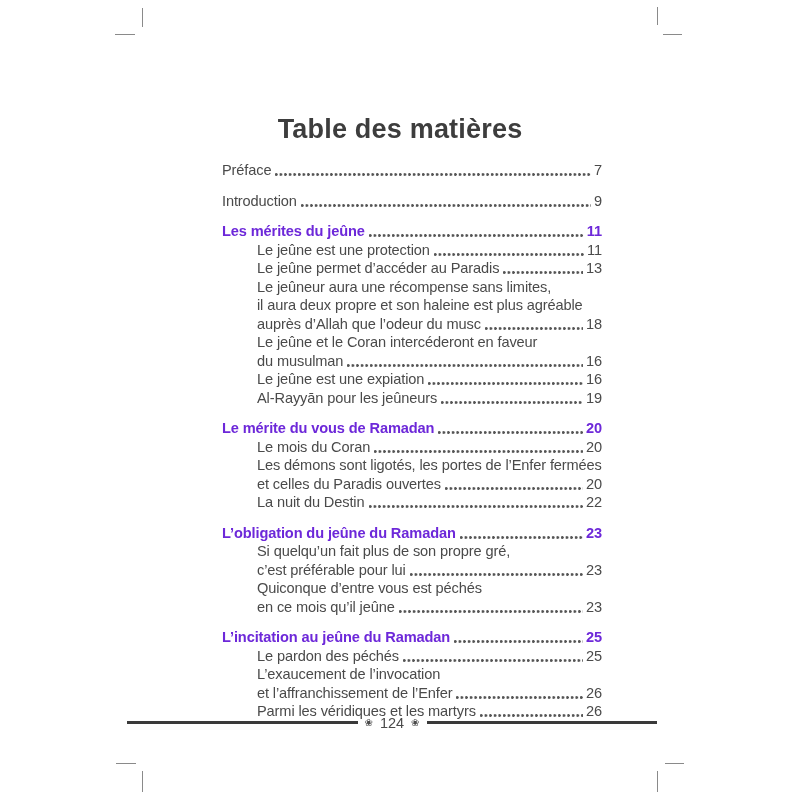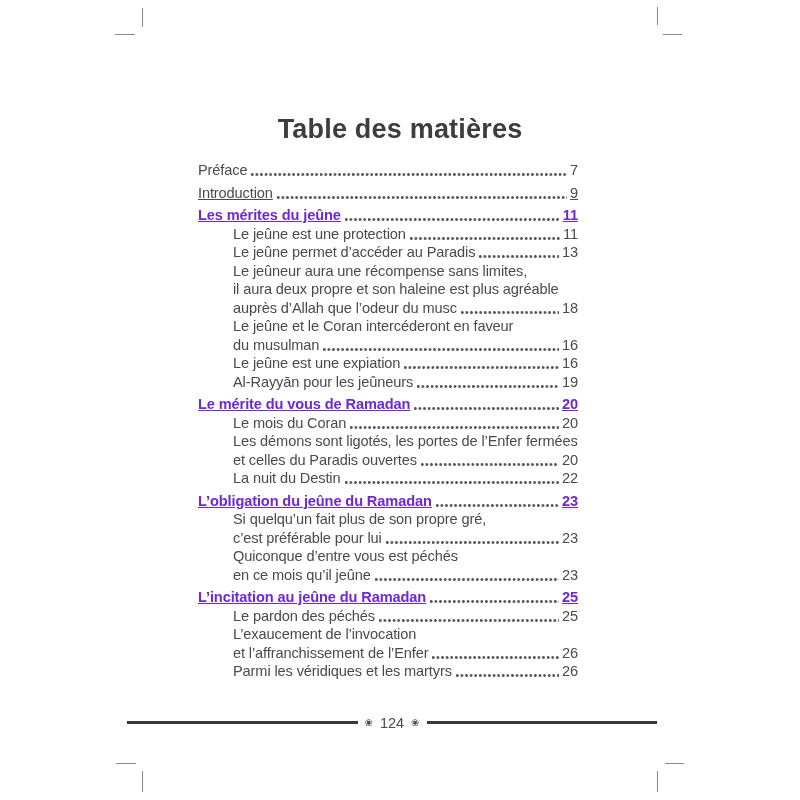--- a/index.html
+++ b/index.html
@@ -21,34 +21,34 @@
     text-align: center;
     font-size: 27px;
     font-weight: 600;
     color: #3d3d3d;
     letter-spacing: 0.2px;
   }
 
   
   .toc {
     position: absolute;
-    left: 198px; top: 161px; width: 380px;
+    left: 222px; top: 161px; width: 380px;
   }
   .toc-row {
     display: flex;
     align-items: flex-end;
     line-height: 18.5px;
     font-size: 14.6px;
     letter-spacing: -0.12px;
     white-space: nowrap;
     color: #4a4a4a;
   }
   .toc-row.sub { padding-left: 35px; }
   .toc-row.bold { font-weight: 700; color: #6d28d9; }
-  .toc-row.gap { margin-top: 4px; text-decoration: underline; }
+  .toc-row.gap { margin-top: 12px; }
   .toc-label { flex: none; }
   .toc-leader {
     flex: 1 1 auto;
     min-width: 8px;
     height: 2.6px;
     margin: 0 3px 3.5px 4px;
     background-image: radial-gradient(circle at 1.3px 1.3px, #555555 1.1px, transparent 1.45px);
     background-size: 4.6px 2.6px;
     background-repeat: repeat-x;
     background-position: left bottom;

